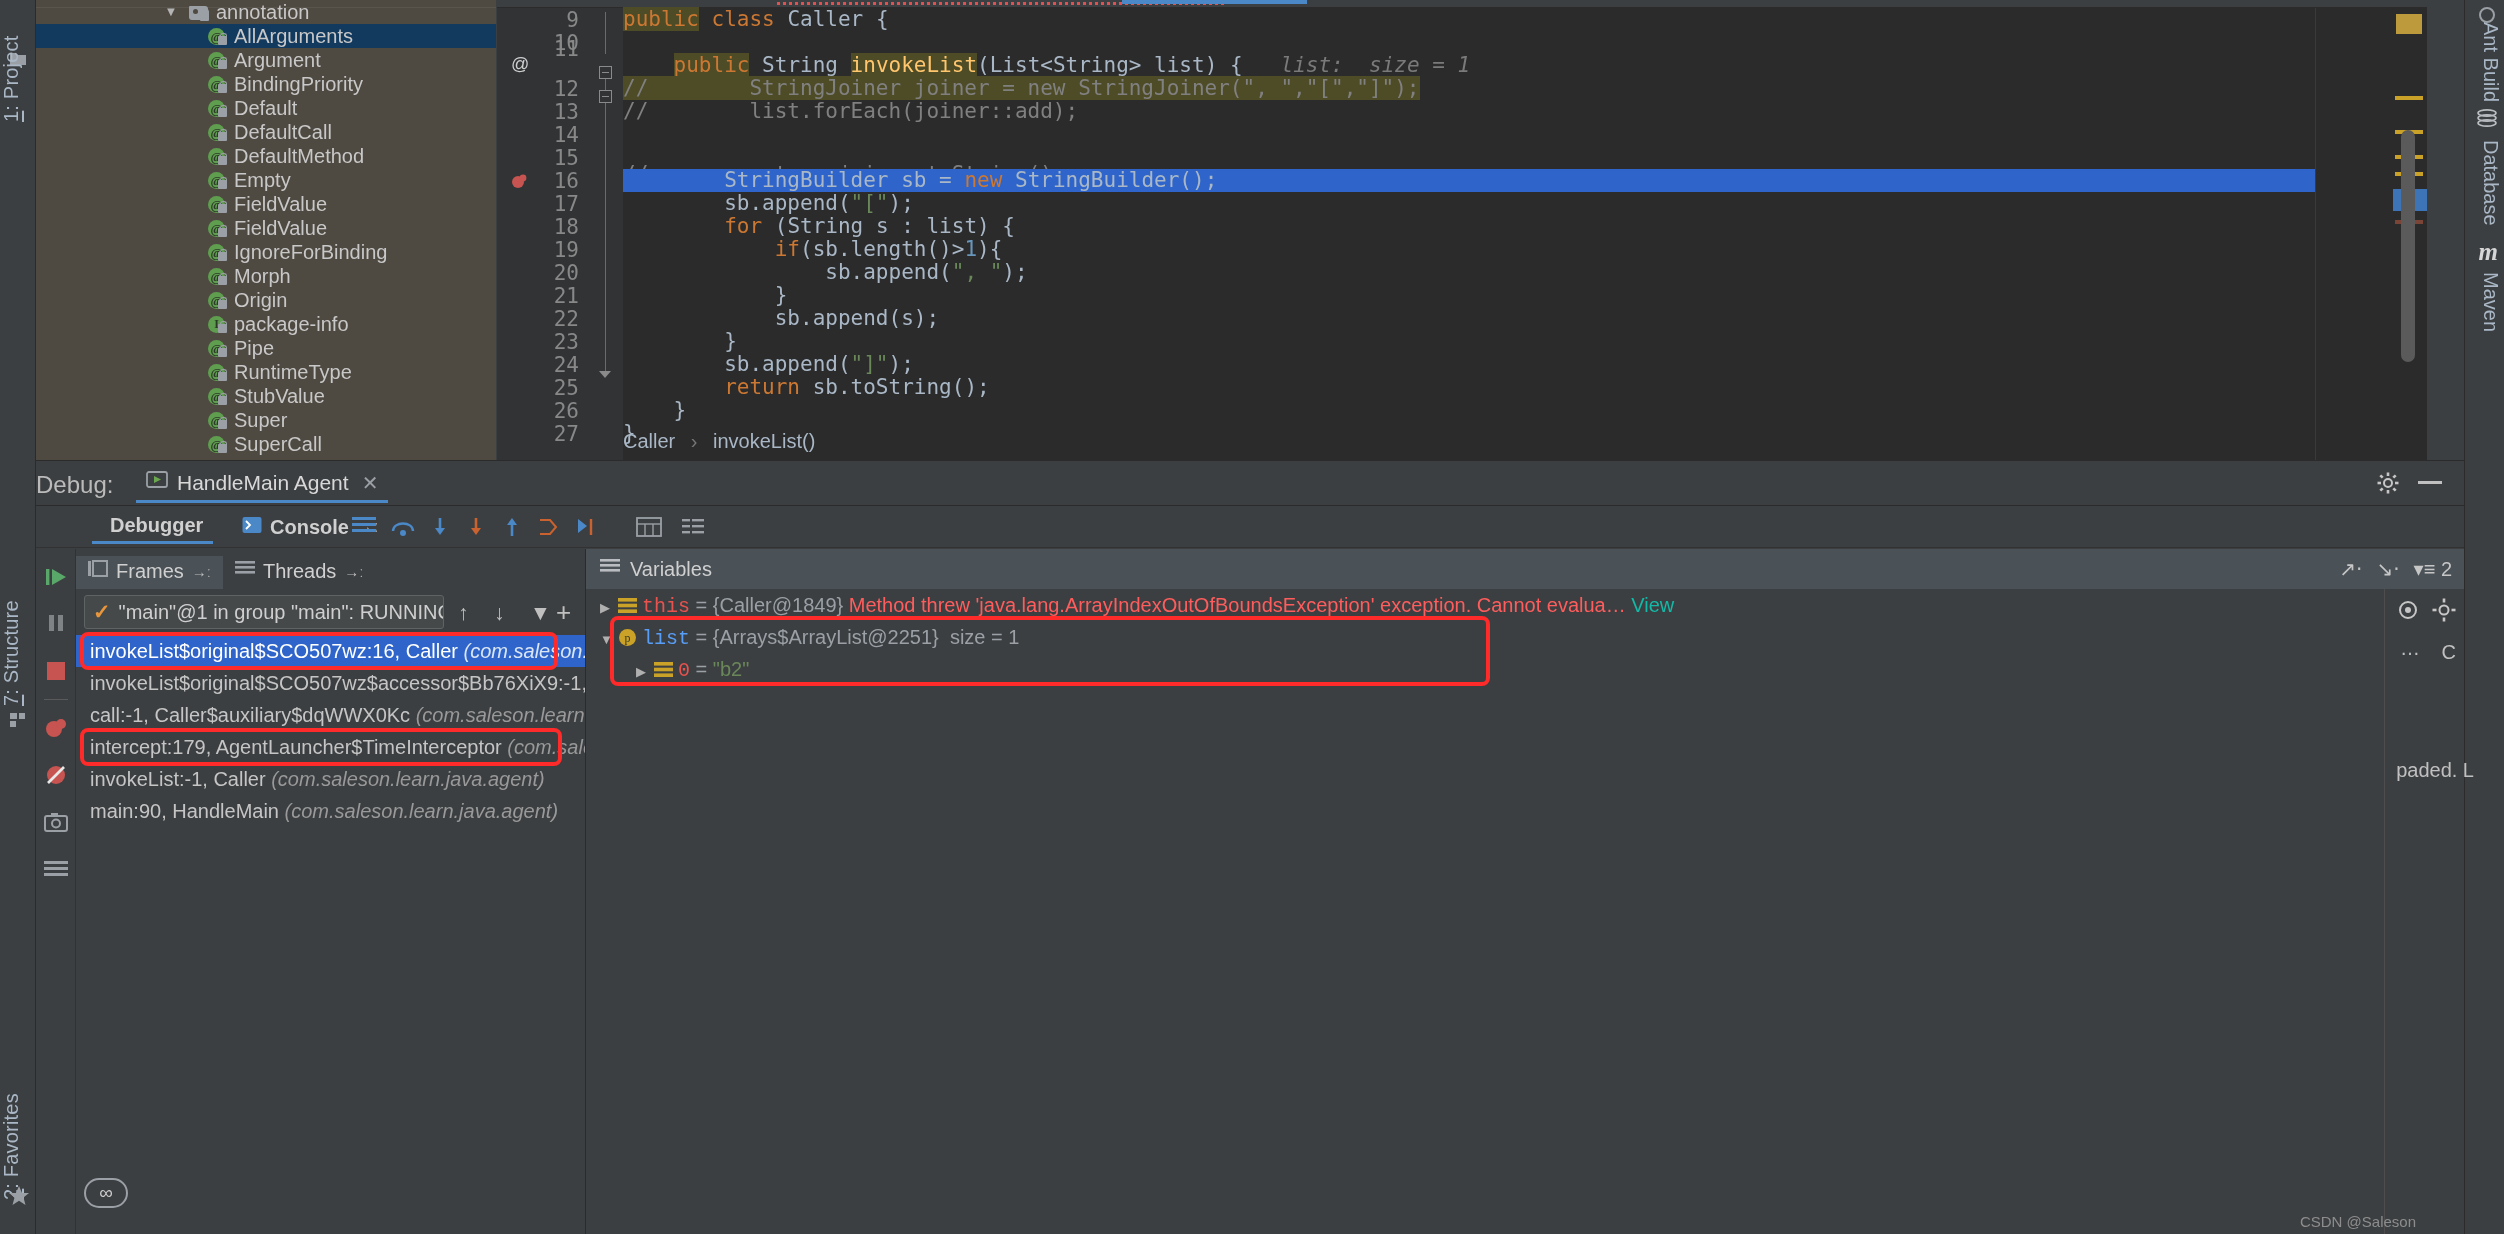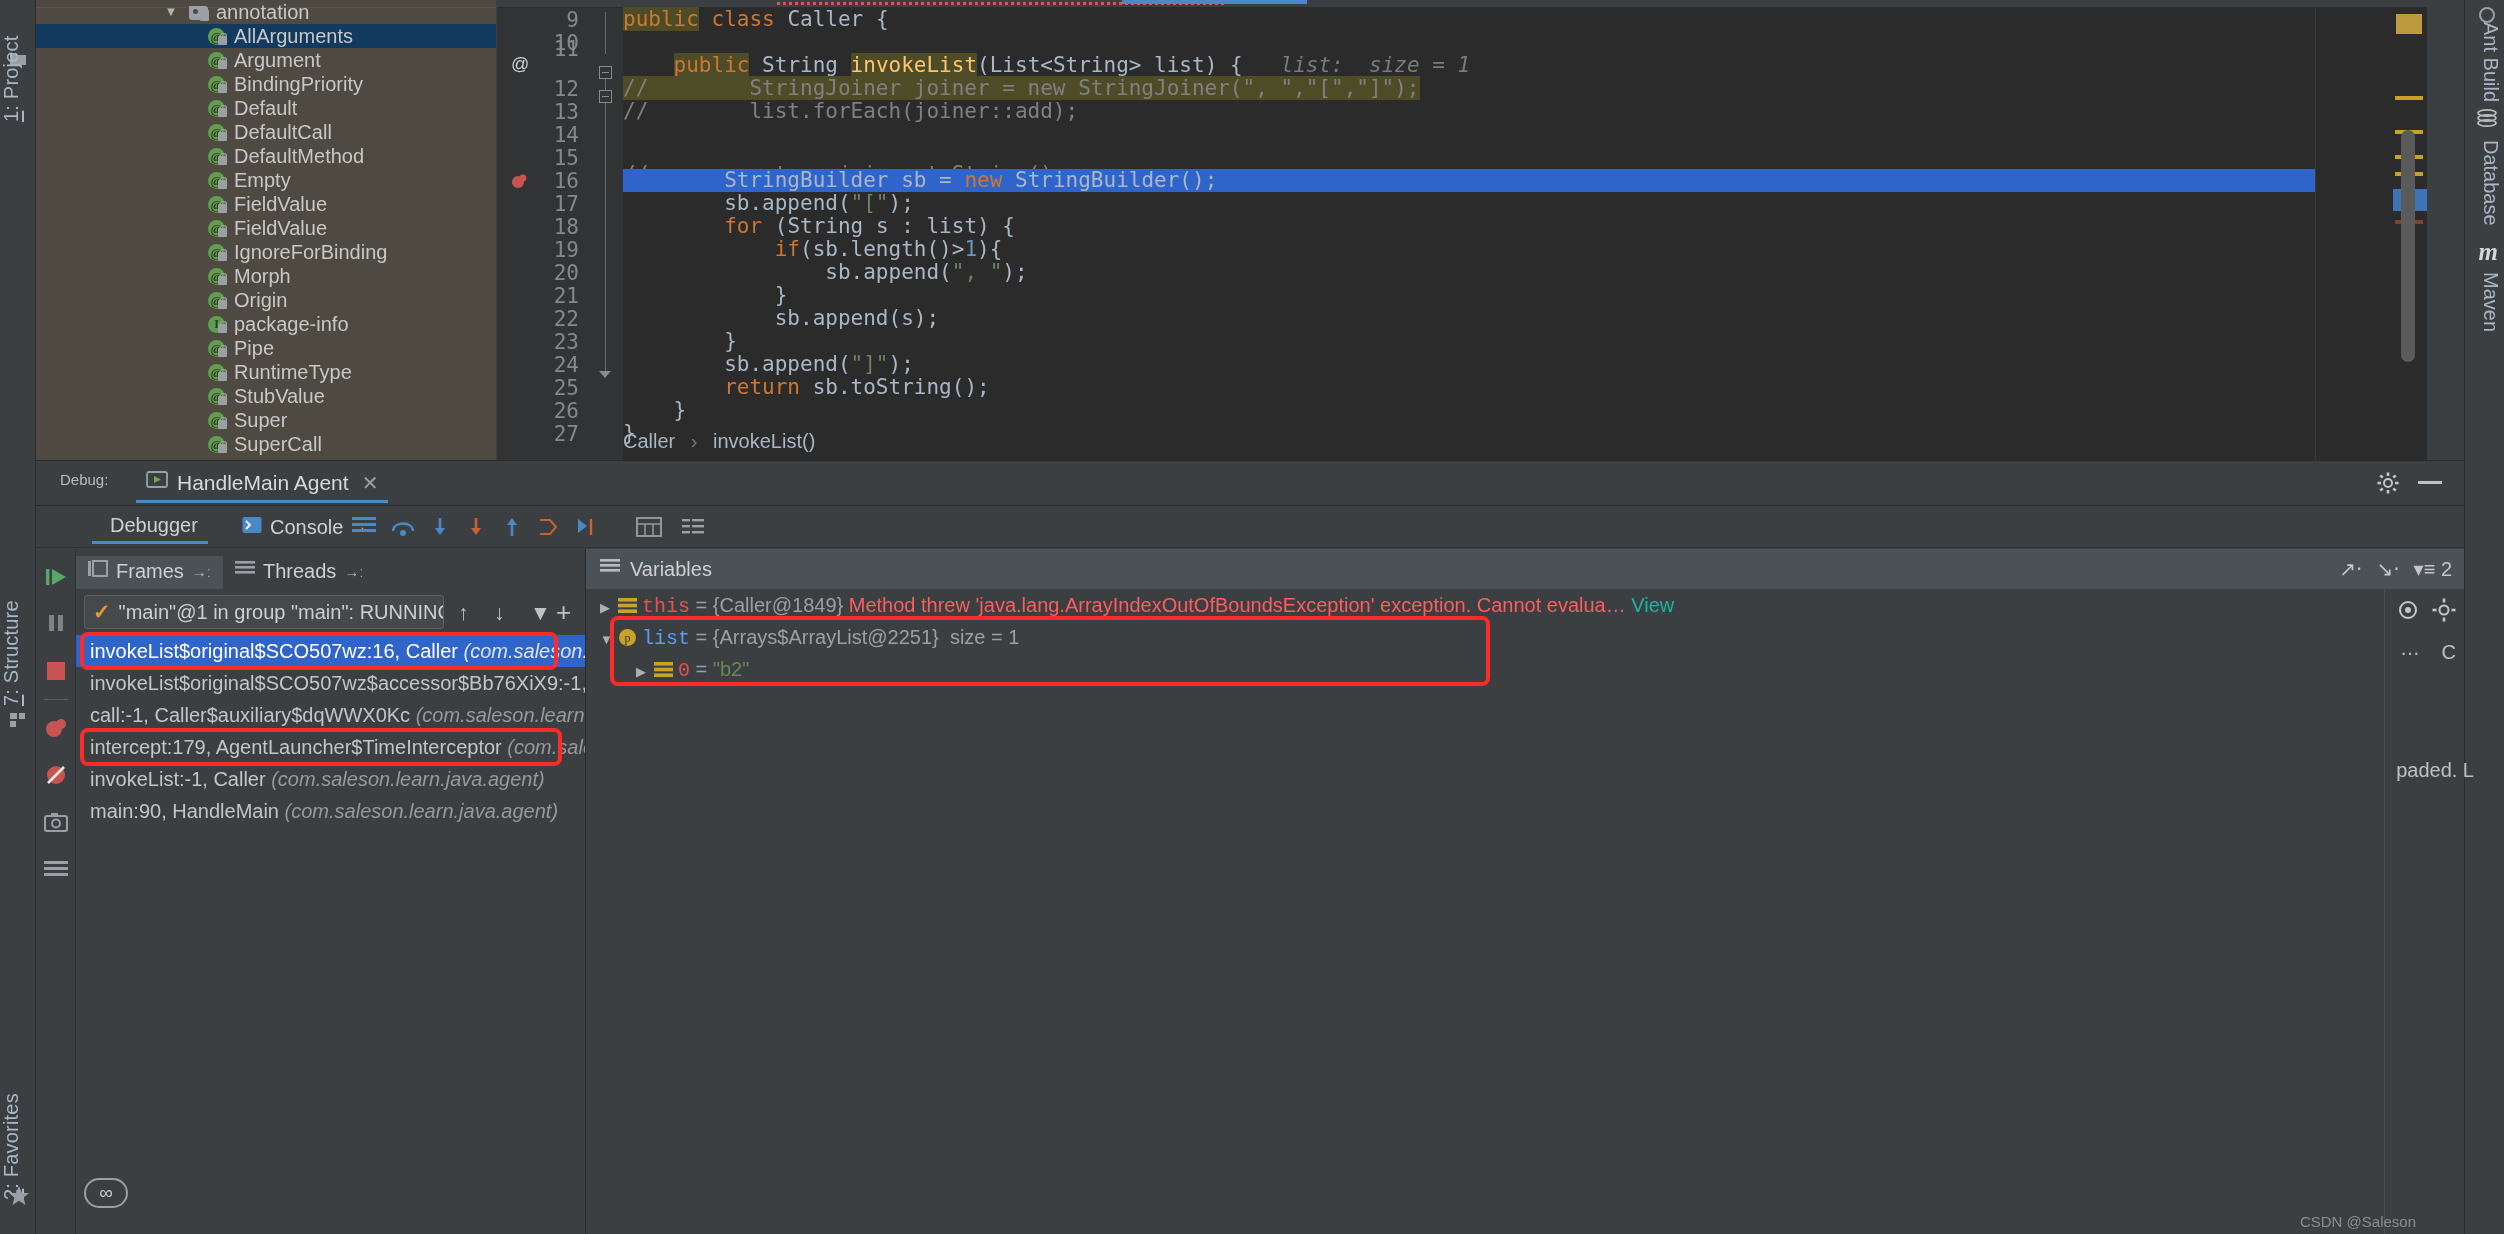--- a/index.html
+++ b/index.html
@@ -156,40 +156,41 @@
   
   .debug{
     position:absolute; left:36px; top:460px; right:40px; bottom:0;
     background:#3c3f41;
   }
   .dbg-header{
     position:relative; height:46px; background:#3c3f41;
     border-top:1px solid #2b2b2b; border-bottom:1px solid #2b2b2b;
   }
   .dbg-title{
-    position:absolute; left:24px; top:10px;
-    color:#bbb; font-size:15px;
+    position:absolute; left:0; top:10px;
+    color:#bbb; font-size:24px;
   }
   .dbg-tab{
     position:absolute; left:100px; top:4px; height:38px;
     display:flex; align-items:center; gap:9px; padding:0 10px;
     border-bottom:3px solid #4a88c7; color:#d8d8d8; font-size:21px;
   }
   .dbg-x{ color:#9aa0a6; font-size:20px; margin-left:4px; cursor:pointer;}
   .gear{
     position:absolute; right:64px; top:10px; width:24px; height:24px;
   }
   .minus{
     position:absolute; right:22px; top:20px; width:24px; height:3px;
     background:#c0c0c0;
   }
 
   .dbg-toolbar{
     position:relative; height:42px; background:#3c3f41;
     border-bottom:1px solid #323232;
+    font-weight:bold;
   }
   .sub-tab{
     position:absolute; top:4px; height:34px; display:flex; align-items:center;
     gap:8px; padding:0 10px; color:#d0d0d0; font-size:20px;
   }
   .sub-tab.active{ border-bottom:3px solid #4a88c7; }
   .tb-ico{ position:absolute; top:10px; width:24px; height:22px; }
 
   .dbg-body{
     position:absolute; left:0; top:89px; right:0; bottom:0;

